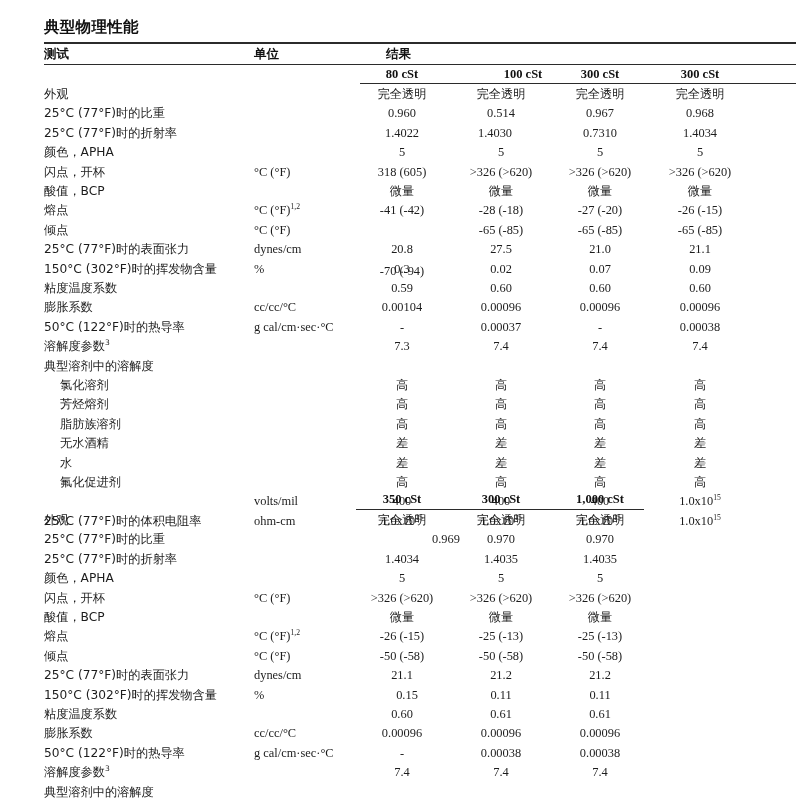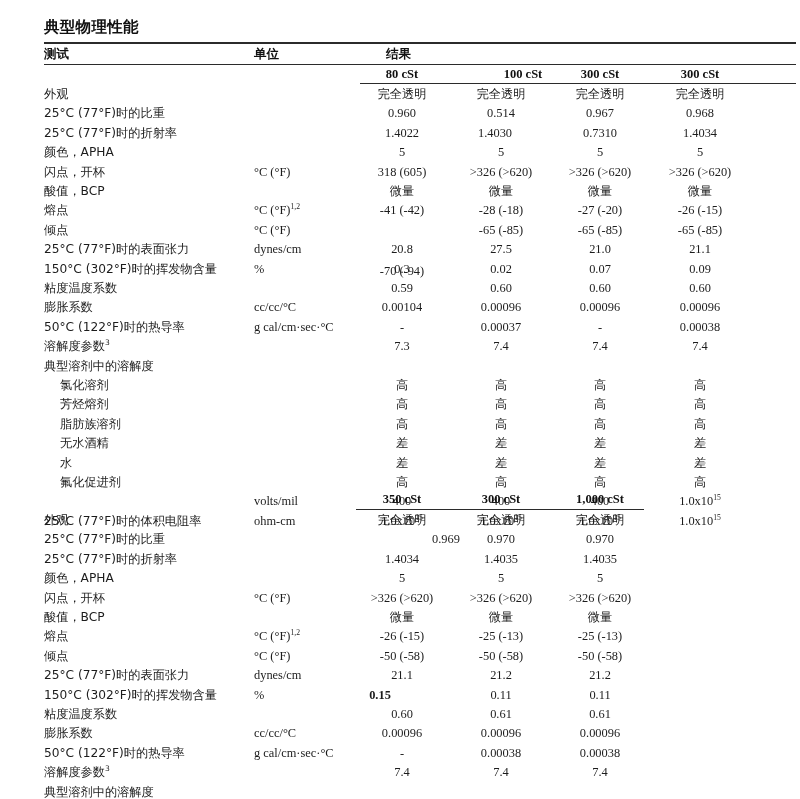--- a/index.html
+++ b/index.html
@@ -360,21 +360,21 @@
       <div class="row" style="top: 666.2px;">
         <div class="cell cell-label cjk">25°C (77°F)时的表面张力</div>
         <div class="cell cell-unit">dynes/cm</div>
         <div class="cell cell-val" style="left: 402px;">21.1</div>
         <div class="cell cell-val" style="left: 501px;">21.2</div>
         <div class="cell cell-val" style="left: 600px;">21.2</div>
       </div>
       <div class="row" style="top: 685.6px;">
         <div class="cell cell-label cjk">150°C (302°F)时的挥发物含量</div>
         <div class="cell cell-unit">%</div>
-        <div class="cell cell-val" style="left: 380px; font-weight: bold;">0.15</div>
+        <div class="cell cell-val" style="left: 407px;">0.15</div>
         <div class="cell cell-val" style="left: 501px;">0.11</div>
         <div class="cell cell-val" style="left: 600px;">0.11</div>
       </div>
       <div class="row" style="top: 705px;">
         <div class="cell cell-label cjk">粘度温度系数</div>
         <div class="cell cell-val" style="left: 402px;">0.60</div>
         <div class="cell cell-val" style="left: 501px;">0.61</div>
         <div class="cell cell-val" style="left: 600px;">0.61</div>
       </div>
       <div class="row" style="top: 724.4px;">

